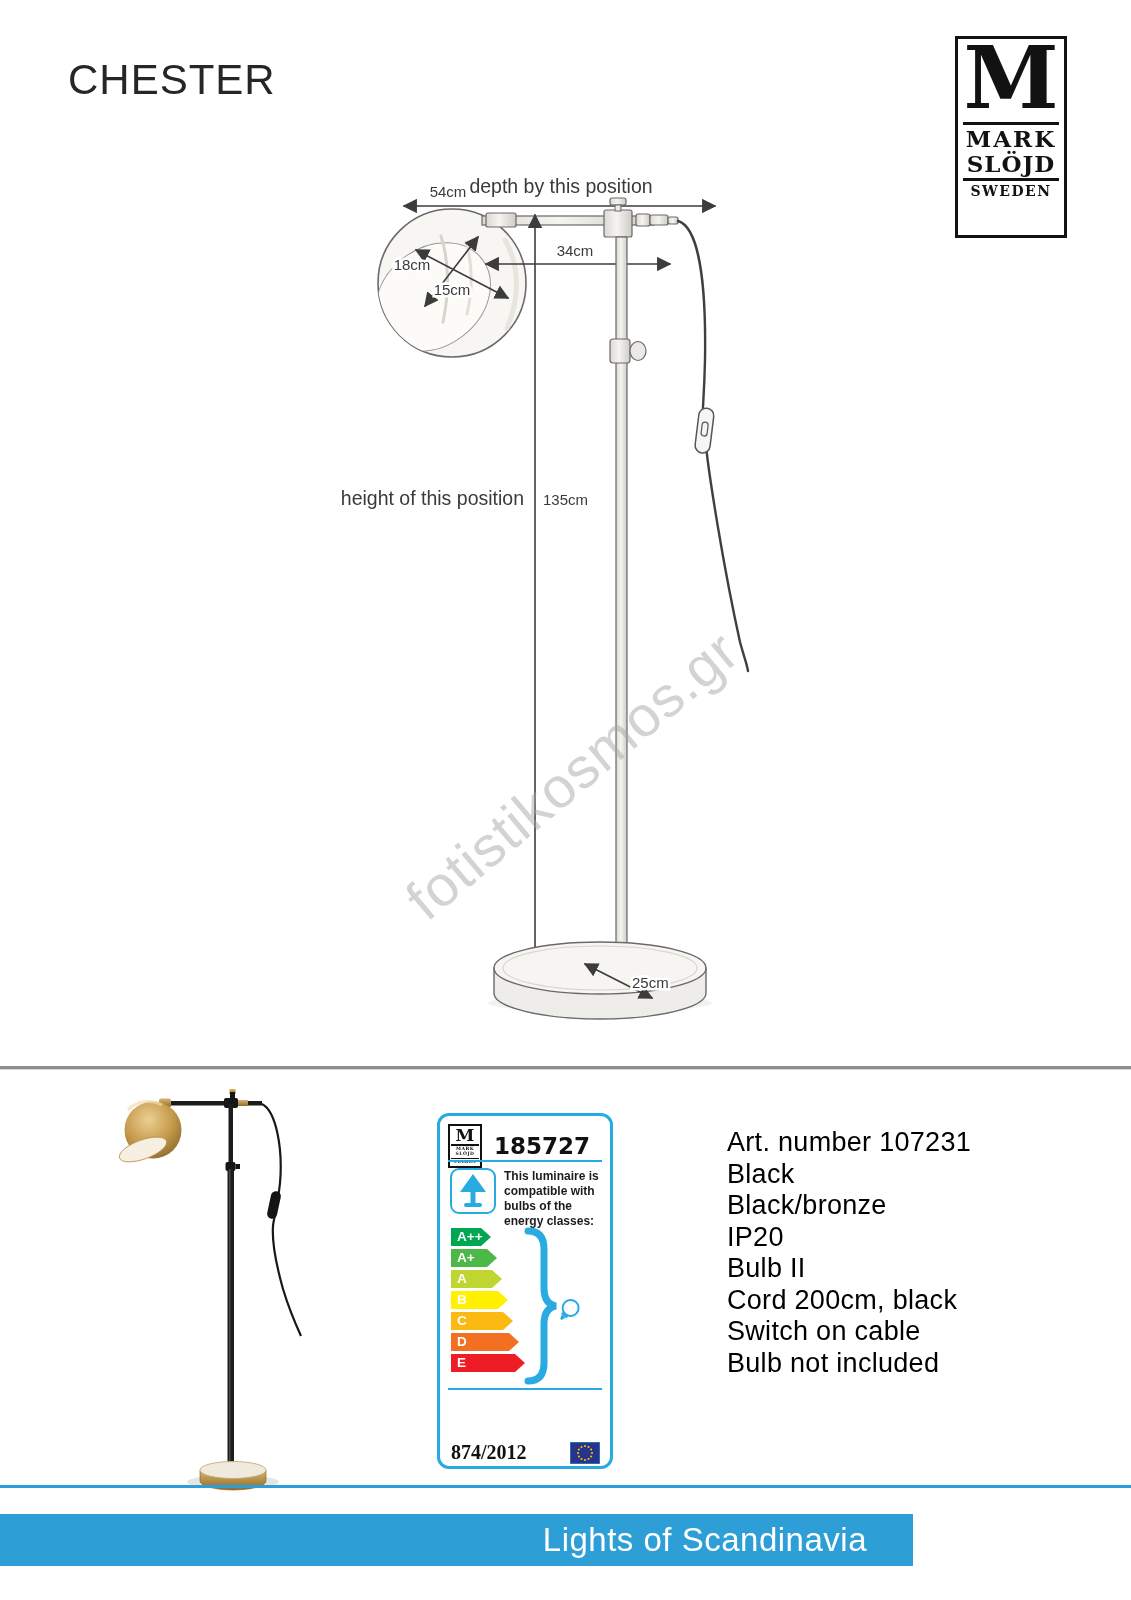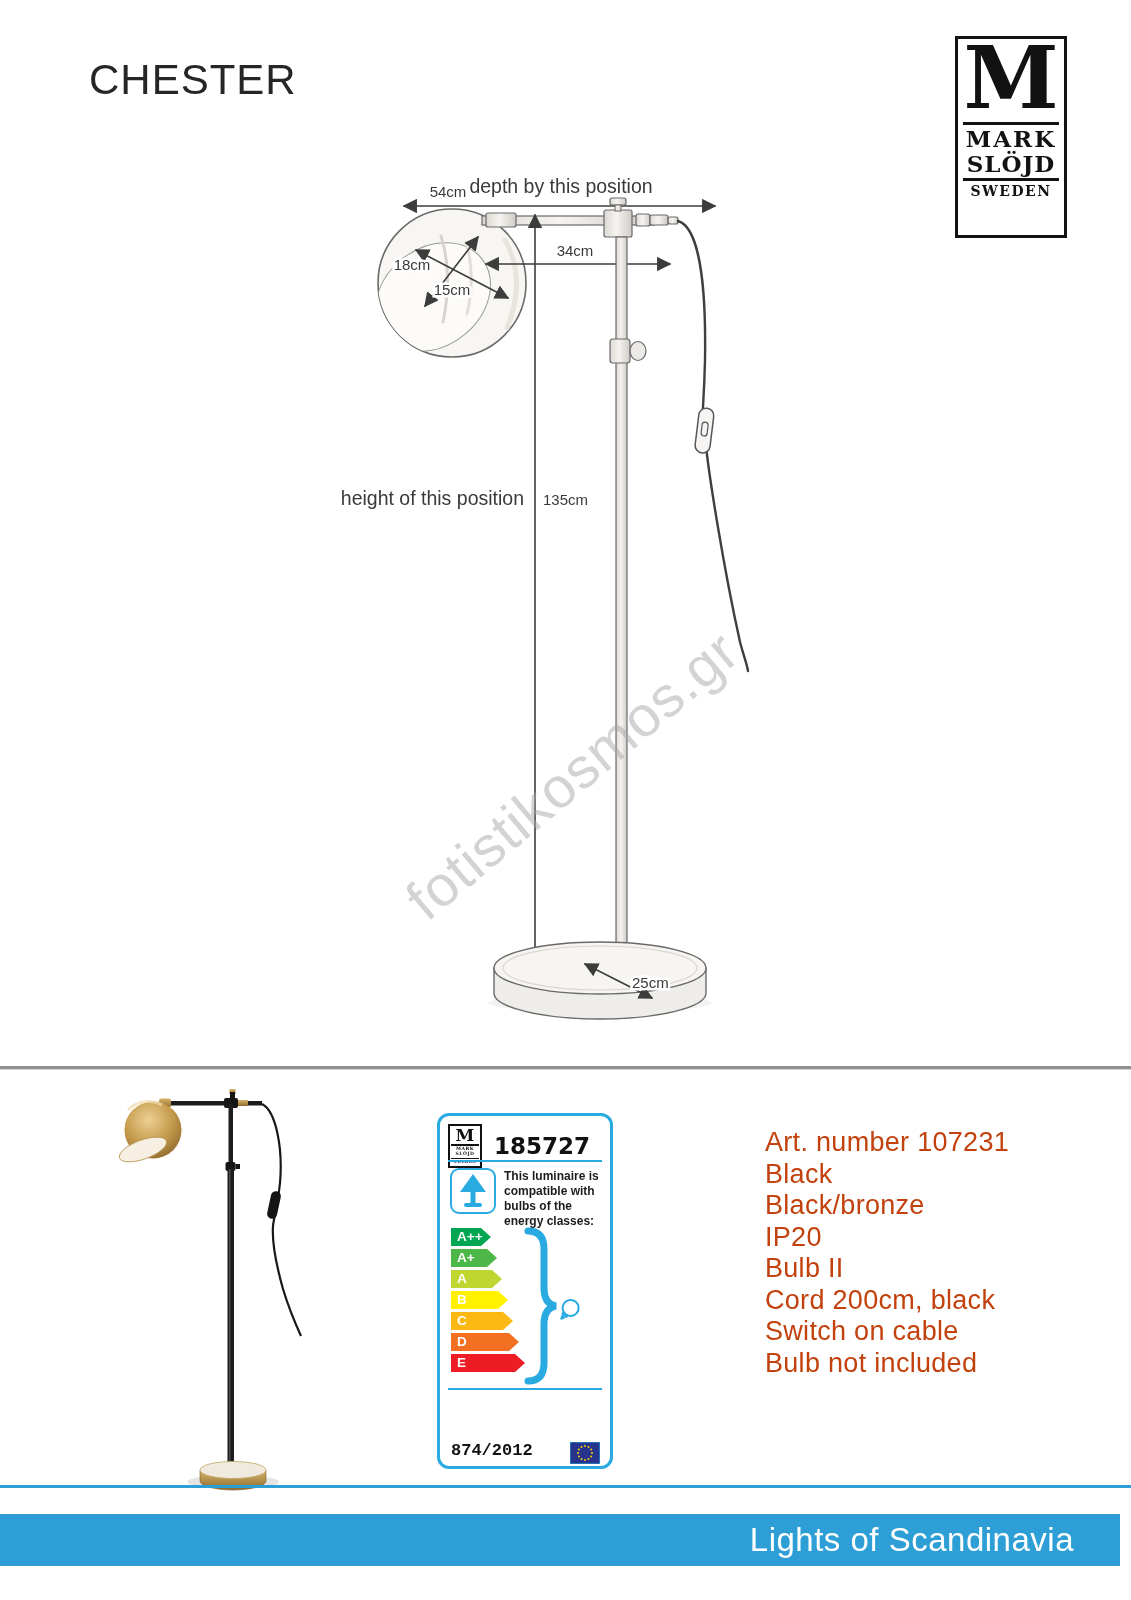--- a/index.html
+++ b/index.html
@@ -1,20 +1,20 @@
 <!DOCTYPE html>
 <html><head>
 <meta charset="utf-8">
 <style>
   html,body{margin:0;padding:0;background:#fff;}
   .page{position:relative;width:1131px;height:1600px;background:#fff;overflow:hidden;
         font-family:"Liberation Sans",sans-serif;color:#2d2d2d;}
 
   
-  .title{position:absolute;left:89px;top:56px;font-size:42px;letter-spacing:1px;color:#262626;}
+  .title{position:absolute;left:68px;top:56px;font-size:42px;letter-spacing:1px;color:#262626;}
 
   
   .logo{position:absolute;left:955px;top:36px;width:112px;height:202px;border:3px solid #121212;
         box-sizing:border-box;display:flex;flex-direction:column;align-items:center;
         padding:0 5px;background:#fff;}
   .logo .m{font-family:"DejaVu Serif",serif;font-weight:bold;font-size:86px;line-height:1.0;
            color:#121212;margin-top:-4px;}
   .logo .bar{height:3px;background:#121212;width:100%;margin:1px 0 2px;}
   .logo .w{font-family:"DejaVu Serif",serif;font-weight:bold;color:#121212;line-height:1.08;}
   .logo .w1{font-size:23px;letter-spacing:2px;}
@@ -55,31 +55,31 @@
           color:#fff;font-weight:bold;font-size:13.5px;line-height:18px;padding-left:6px;box-sizing:border-box;}
   .e0{width:40px;background:#00a651;}
   .e1{width:46px;background:#4db748;}
   .e2{width:51px;background:#bfd630;}
   .e3{width:57px;background:#fff100;}
   .e4{width:62px;background:#fdb913;}
   .e5{width:68px;background:#f36f21;}
   .e6{width:74px;background:#ee1c25;}
   .brace{position:absolute;left:84px;top:110px;}
   .bulb-small{position:absolute;left:112px;top:180px;}
-  .reg{position:absolute;left:11px;top:325px;font-family:Liberation Mono, monospace;font-weight:bold;
-       font-size:17px;color:#111;}
+  .reg{position:absolute;left:11px;top:325px;font-family:Liberation Serif, serif;font-weight:bold;
+       font-size:20px;color:#111;}
   .euflag{position:absolute;right:10px;top:326px;}
 
   
-  .specs{position:absolute;left:765px;top:1127px;font-size:27px;line-height:31.5px;
-         color:#c2410c;letter-spacing:.3px;}
+  .specs{position:absolute;left:727px;top:1127px;font-size:27px;line-height:31.5px;
+         color:#000000;letter-spacing:.3px;}
 
   
   .footline{position:absolute;left:0;top:1485px;width:1131px;height:3px;background:#2d9fd6;}
-  .footbar{position:absolute;left:0;top:1514px;width:1120px;height:52px;background:#2d9fd6;color:#fff;
+  .footbar{position:absolute;left:0;top:1514px;width:913px;height:52px;background:#2d9fd6;color:#fff;
            font-size:33px;line-height:52px;text-align:right;padding-right:46px;box-sizing:border-box;
            letter-spacing:.5px;}
 </style>
 </head>
 <body>
 
 <div class="page">
 
   <div class="title">CHESTER</div>
 

